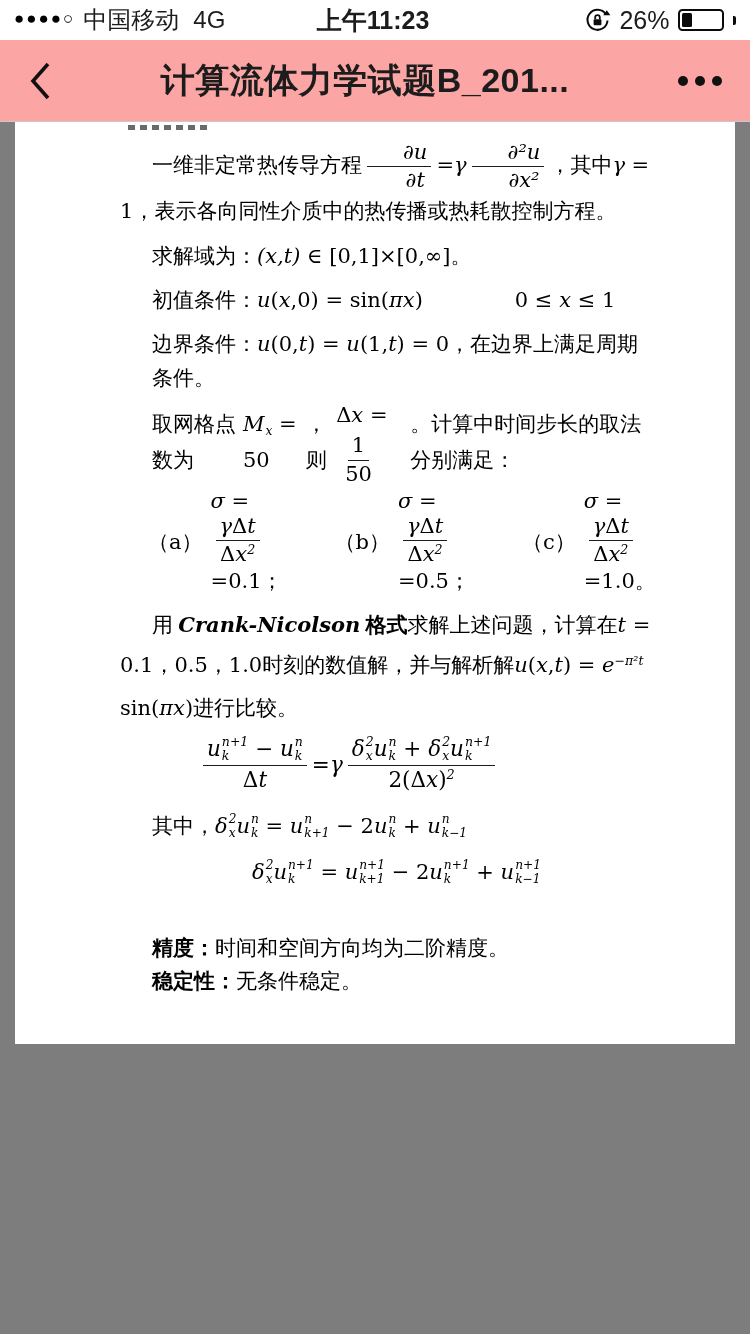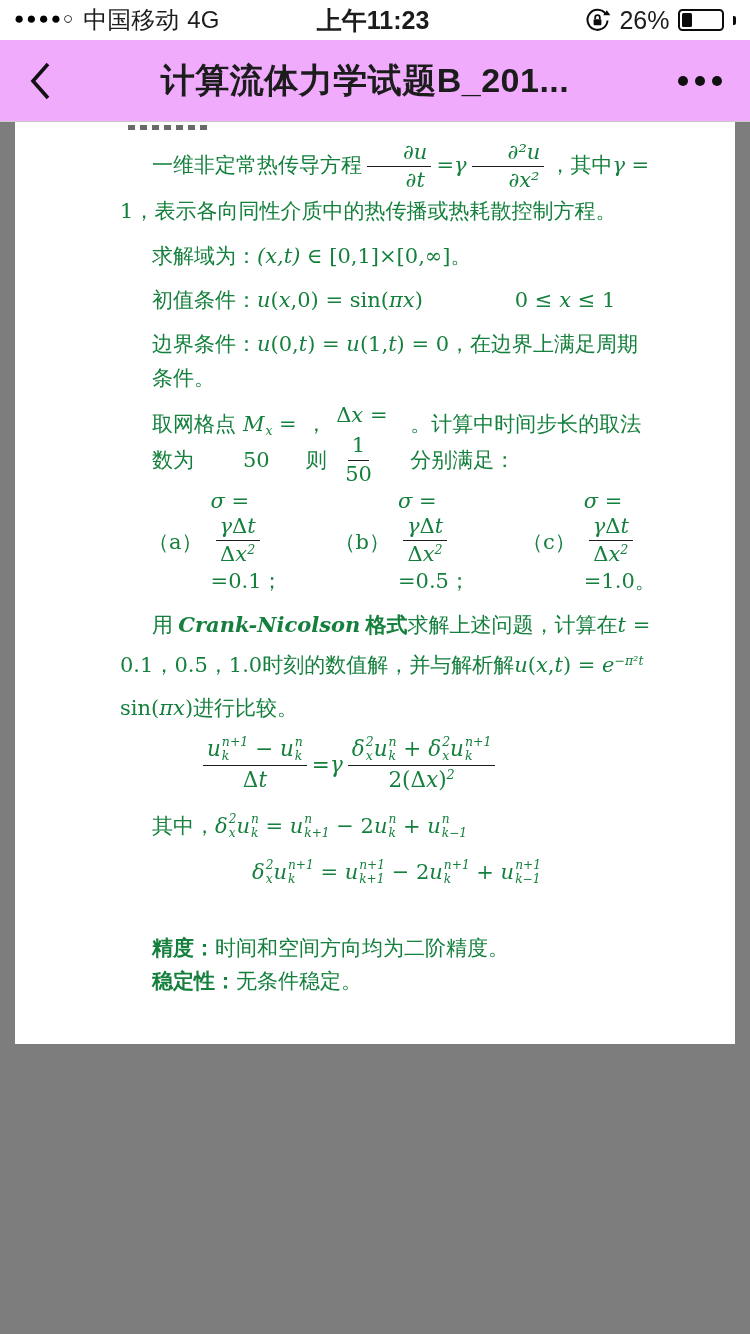--- a/index.html
+++ b/index.html
@@ -6,40 +6,40 @@
   html,body { width:750px; height:1334px; overflow:hidden; background:#fff; }
   body { font-family:"Liberation Sans","DejaVu Sans",sans-serif; color:#1c1c1c; }
 
   .screen { width:750px; height:1334px; display:flex; flex-direction:column; }
 
   
   .status-bar { height:40px; background:#fff; display:flex; align-items:center; padding:0 14px; position:relative; flex:none; }
   .sb-left { display:flex; align-items:center; gap:8px; font-size:24px; }
   .signal { font-size:17px; letter-spacing:2px; color:#000; transform:translateY(-1px); }
   .carrier { font-size:24px; }
-  .network { font-size:24px; }
+  .network { font-size:24px; margin-left:6px; }
   .sb-time { position:absolute; left:0; right:4px; text-align:center; font-size:25px; font-weight:600; }
   .sb-right { margin-left:auto; display:flex; align-items:center; gap:8px; z-index:1; }
   .lock-icon { display:inline-flex; }
   .battery-pct { font-size:25px; }
   .battery { width:46px; height:22px; border:2.5px solid #0b0b0b; border-radius:4.5px; position:relative; display:inline-block; }
   .bfill { position:absolute; left:2px; top:2px; bottom:2px; width:10px; background:#0b0b0b; border-radius:1.5px; }
   .bnub { width:3.5px; height:9px; background:#0b0b0b; border-radius:0 2px 2px 0; margin-left:1px; }
 
   
-  .nav-bar { height:82px; background:#f0abfc; display:flex; align-items:center; padding:0 24px; border-bottom:1px solid #c9c9c9; flex:none; }
+  .nav-bar { height:82px; background:#fca5a5; display:flex; align-items:center; padding:0 24px; border-bottom:1px solid #c9c9c9; flex:none; }
   .back-btn { background:none; border:none; padding:4px; cursor:pointer; display:flex; align-items:center; }
   .nav-title { flex:1; text-align:center; font-size:34px; font-weight:700; letter-spacing:0.5px; white-space:nowrap; overflow:hidden; }
   .more-btn { background:none; border:none; cursor:pointer; display:flex; align-items:center; gap:7px; padding:8px 4px; }
   .more-btn .dot { width:10px; height:10px; border-radius:50%; background:#111; display:block; }
 
   
   .viewer { flex:1; background:#7d7d7d; padding:0 15px; overflow:hidden; }
   .paper { width:720px; height:922px; background:#fff; padding:0 82px 0 105px; overflow:hidden;
-           font-family:"Liberation Serif","DejaVu Serif",serif; font-size:21px; color:#15803d; }
+           font-family:"Liberation Serif","DejaVu Serif",serif; font-size:21px; color:#000000; }
 
   .clip-remnant { height:5px; width:82px; margin:3px 0 0 8px;
       background:repeating-linear-gradient(90deg,#444 0 7px,transparent 7px 12px); opacity:.8; }
 
   .para { line-height:36px; }
   .tindent { text-indent:32px; }
   .pindent { padding-left:32px; }
   .b { font-weight:700; }
   .cn-name { font-weight:700; font-style:italic; font-family:"DejaVu Serif",serif; }
 

